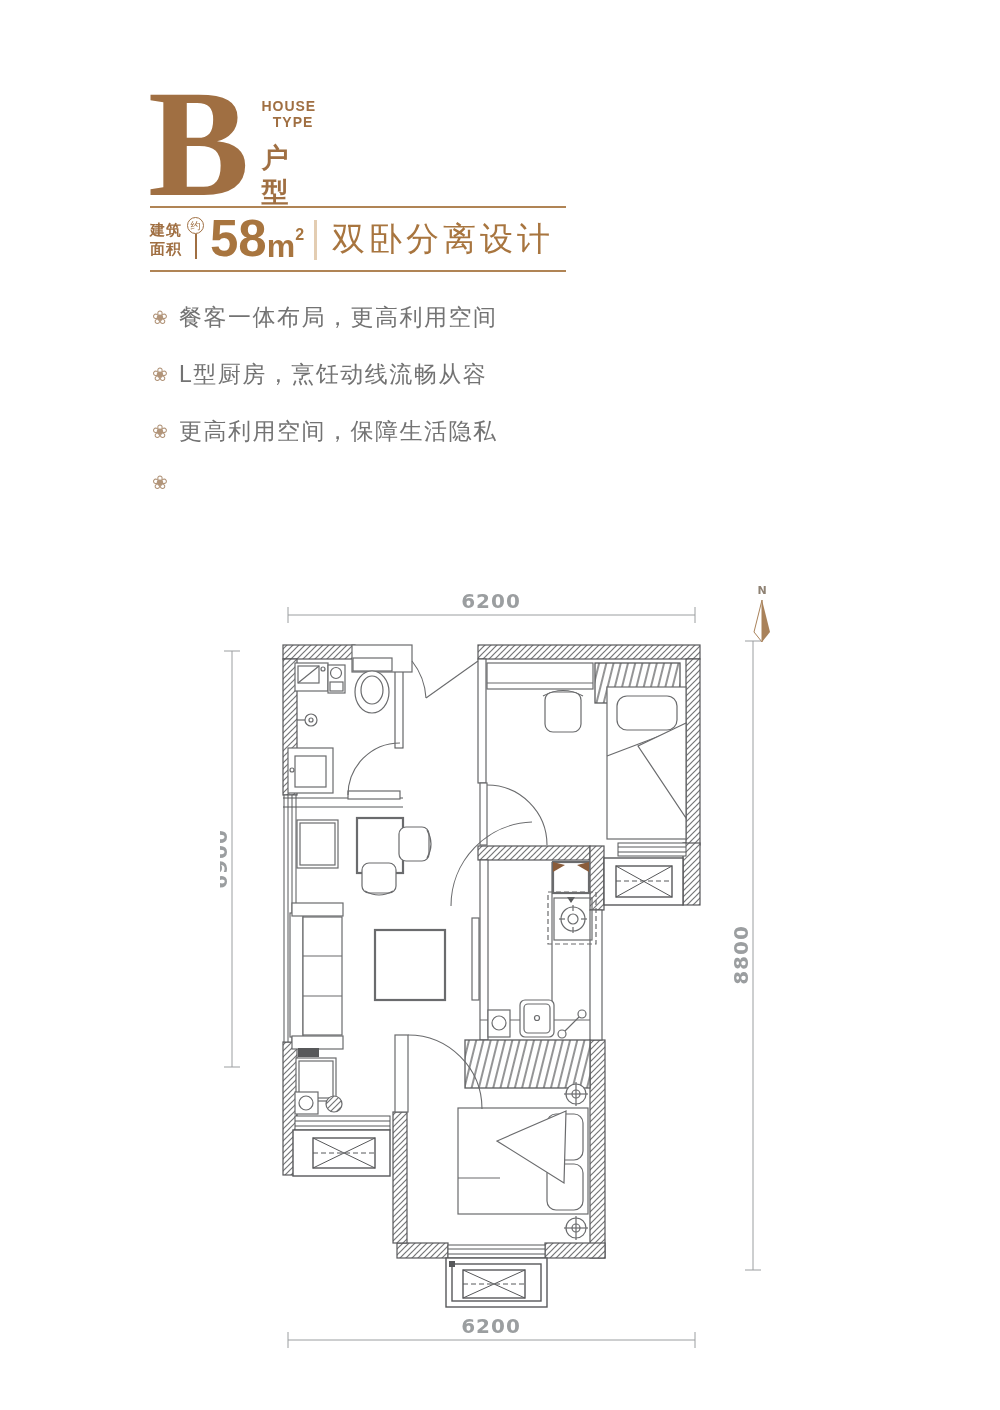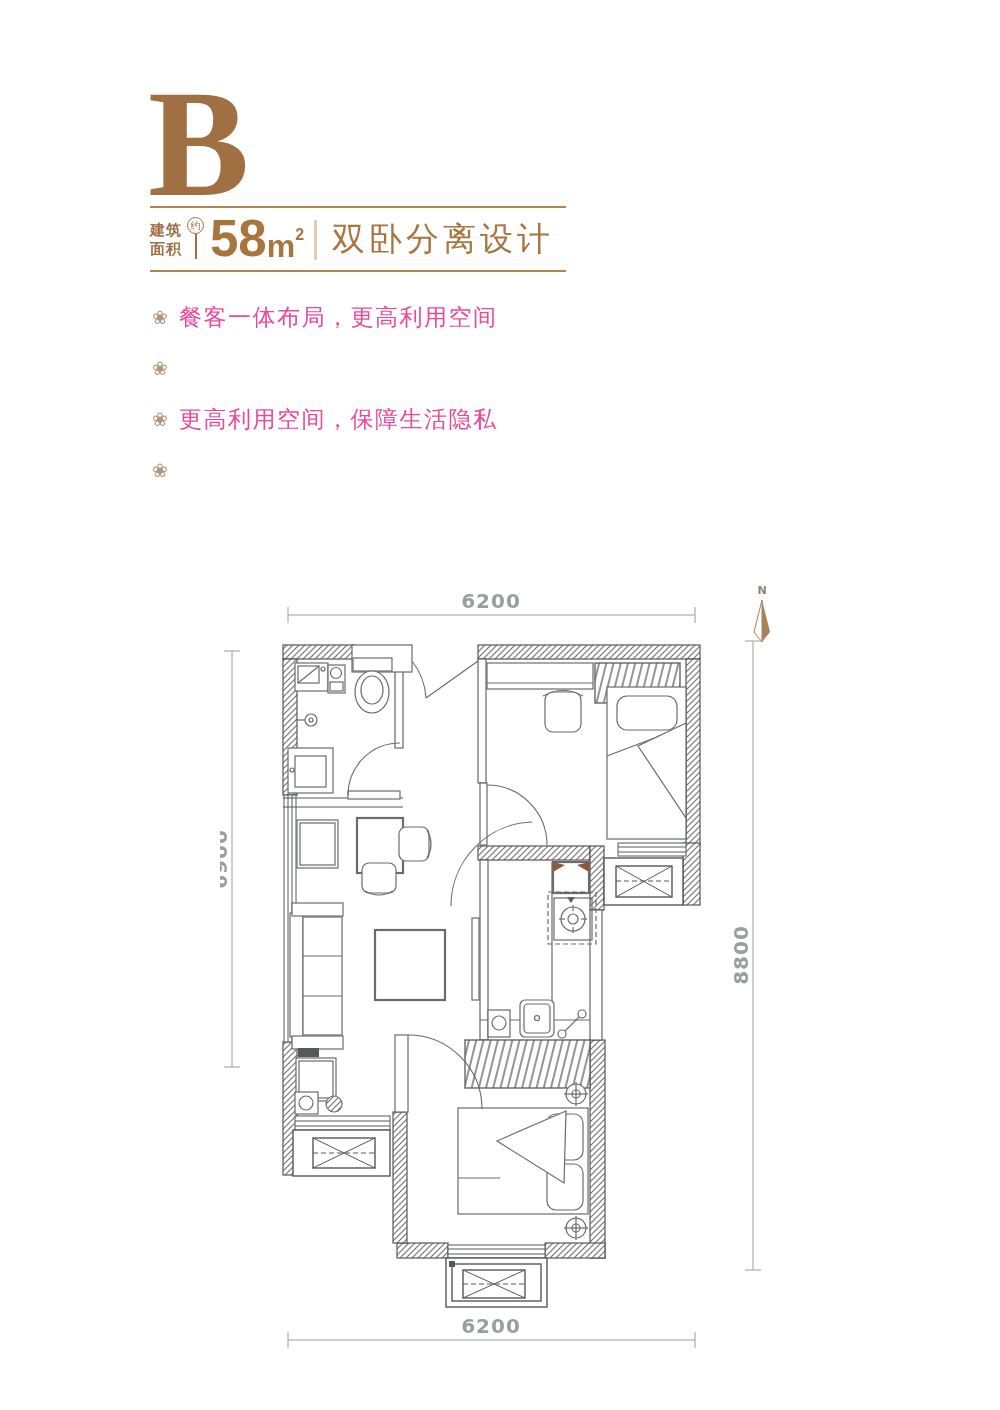--- a/index.html
+++ b/index.html
@@ -35,21 +35,21 @@
   .area-value { color:#a8753f; margin-left:6px; display:flex; align-items:flex-end; }
   .area-num { font-size:51px; font-weight:bold; line-height:0.88; }
   .area-unit { font-size:32px; font-weight:bold; line-height:1; }
   .area-sup { font-size:16px; font-weight:bold; position:relative; top:-18px; }
   .band-divider { width:3px; height:40px; background:#e3cdb2; margin:0 15px 0 10px; }
   .layout-text { font-size:33px; color:#a8753f; letter-spacing:4px; white-space:nowrap; }
   
   .features { position:absolute; left:152px; top:302px; }
   .feature { display:flex; align-items:center; margin-bottom:26px; }
   .f-icon { color:#b2957a; font-size:19px; margin-right:11px; line-height:1; }
-  .f-text { color:#ec4899; font-size:23px; letter-spacing:1.5px; }
+  .f-text { color:#737373; font-size:23px; letter-spacing:1.5px; }
   
   .floorplan { position:absolute; left:220px; top:580px; width:570px; height:800px;font-weight:bold; }
   .wall  { fill:url(#hatch); stroke:#57585a; stroke-width:1.2; }
   .part  { fill:#ffffff; stroke:#57585a; stroke-width:1.1; }
   .win   { fill:#ffffff; stroke:#57585a; stroke-width:1; }
   .winl  { stroke:#57585a; stroke-width:1; }
   .furn  { fill:#ffffff; stroke:#6a6b6d; stroke-width:1.2; }
   .furnn { fill:none; stroke:#6a6b6d; stroke-width:1.2; }
   .thick { stroke-width:2.2; }
   .door  { fill:none; stroke:#6a6b6d; stroke-width:1.1; }
@@ -57,20 +57,30 @@
   .dim   { stroke:#9b9ea0; stroke-width:1; fill:none; }
   .dimt  { fill:#9b9ea0; font-size:20px; letter-spacing:1px;
            font-family:"DejaVu Sans", sans-serif; }
   .dash  { stroke-dasharray:5 3; }
 </style>
 </head>
 <body>
 
 <div class="header">
   <div class="logo-b">B</div>
+  <div class="logo-side">
+    <div class="logo-en">
+      <div>HOUSE</div>
+      <div>TYPE</div>
+    </div>
+    <div class="logo-cn">
+      <div>户</div>
+      <div>型</div>
+    </div>
+  </div>
 </div>
 
 <div class="area-band">
   <div class="area-label">
     <div>建筑</div>
     <div>面积</div>
   </div>
   <div class="approx-pin">
     <span class="pin-circle">约</span>
     <span class="pin-stem"></span>
@@ -84,20 +94,21 @@
   <div class="layout-text">双卧分离设计</div>
 </div>
 
 <div class="features">
   <div class="feature">
     <span class="f-icon">❀</span>
     <span class="f-text">餐客一体布局，更高利用空间</span>
   </div>
   <div class="feature">
     <span class="f-icon">❀</span>
+    <span class="f-text">L型厨房，烹饪动线流畅从容</span>
   </div>
   <div class="feature">
     <span class="f-icon">❀</span>
     <span class="f-text">更高利用空间，保障生活隐私</span>
   </div>
   <div class="feature">
     <span class="f-icon">❀</span>
   </div>
 </div>
 

